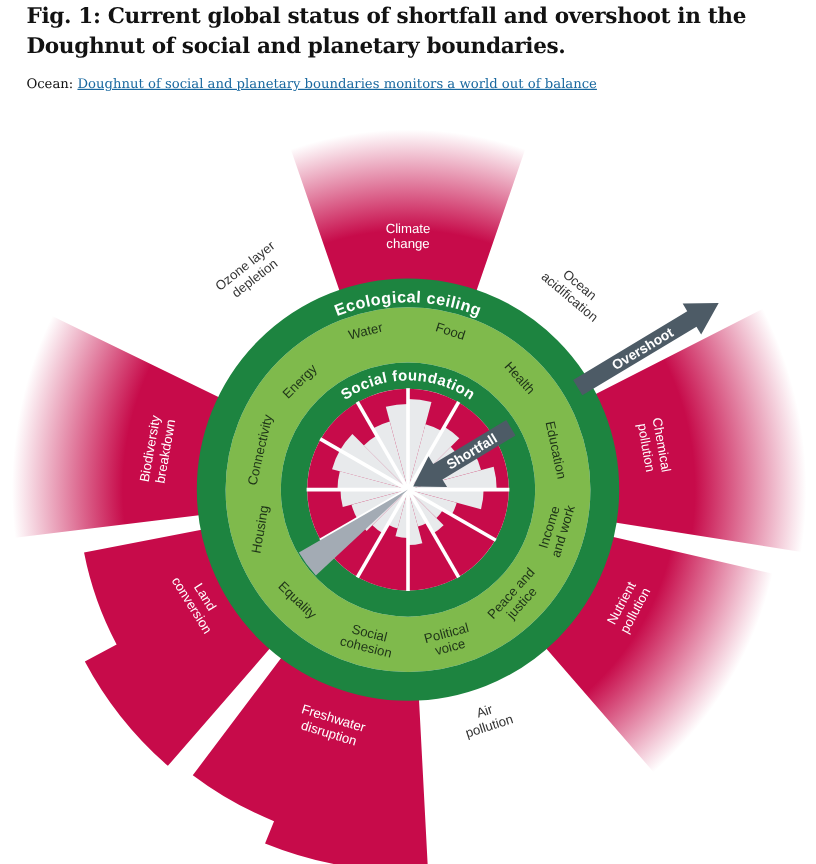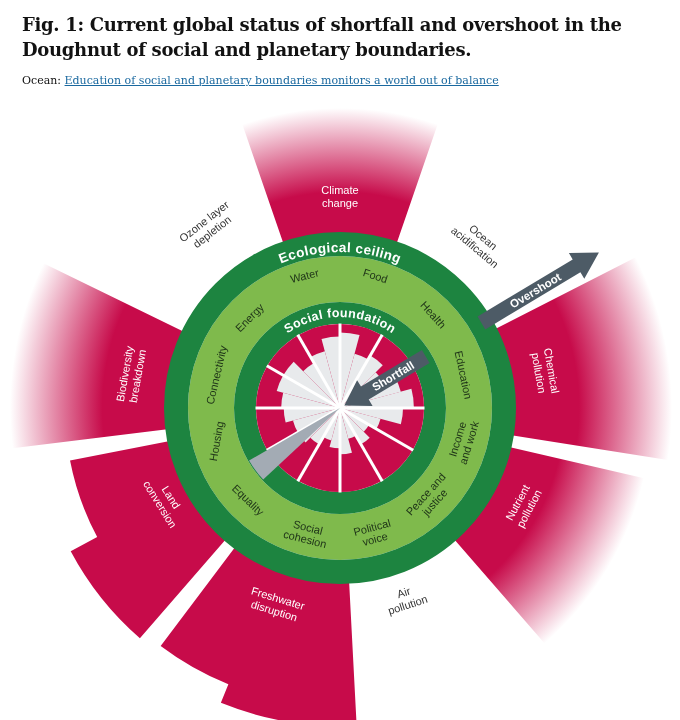--- a/index.html
+++ b/index.html
@@ -1,31 +1,31 @@
 <!DOCTYPE html>
 <html><head>
 <meta charset="utf-8">
 <style>
   html,body{margin:0;padding:0;background:#ffffff;}
   body{width:680px;height:720px;overflow:hidden;font-family:"Liberation Sans",sans-serif;position:relative;}
-  .header{position:relative;z-index:2;padding:12px 22px 0 22px;}
+  .header{position:relative;z-index:2;padding:1px 22px 0 22px;}
   .fig-title{font-family:"DejaVu Serif",serif;font-weight:bold;font-size:18px;line-height:25px;
              color:#121212;margin:0;max-width:645px;letter-spacing:-0.3px;}
   .src-line{margin:12px 0 0 0;font-family:"DejaVu Serif",serif;font-size:11px;color:#121212;}
   .src-line a{color:#19689f;text-decoration:underline;cursor:pointer;}
   #doughnut-svg{position:absolute;left:0;top:0;z-index:1;}
 </style>
 </head>
 <body>
 
 <div class="header">
   <h1 class="fig-title">Fig. 1: Current global status of shortfall and overshoot in the Doughnut of social and planetary boundaries.</h1>
   <p class="src-line">
     <span>Ocean:</span>
-    <a>Education of social and planetary boundaries monitors a world out of balance</a>
+    <a>Doughnut of social and planetary boundaries monitors a world out of balance</a>
   </p>
 </div>
 
 <svg id="doughnut-svg" width="680" height="720" viewBox="0 0 680 720" xmlns="http://www.w3.org/2000/svg">
     <defs>
       <radialGradient id="grad0" gradientUnits="userSpaceOnUse" cx="340" cy="408" r="300">
         <stop offset="0" stop-color="#c70b4a"></stop>
         <stop offset="0.72" stop-color="#c70b4a"></stop>
         <stop offset="1" stop-color="#c70b4a" stop-opacity="0"></stop>
       </radialGradient>

